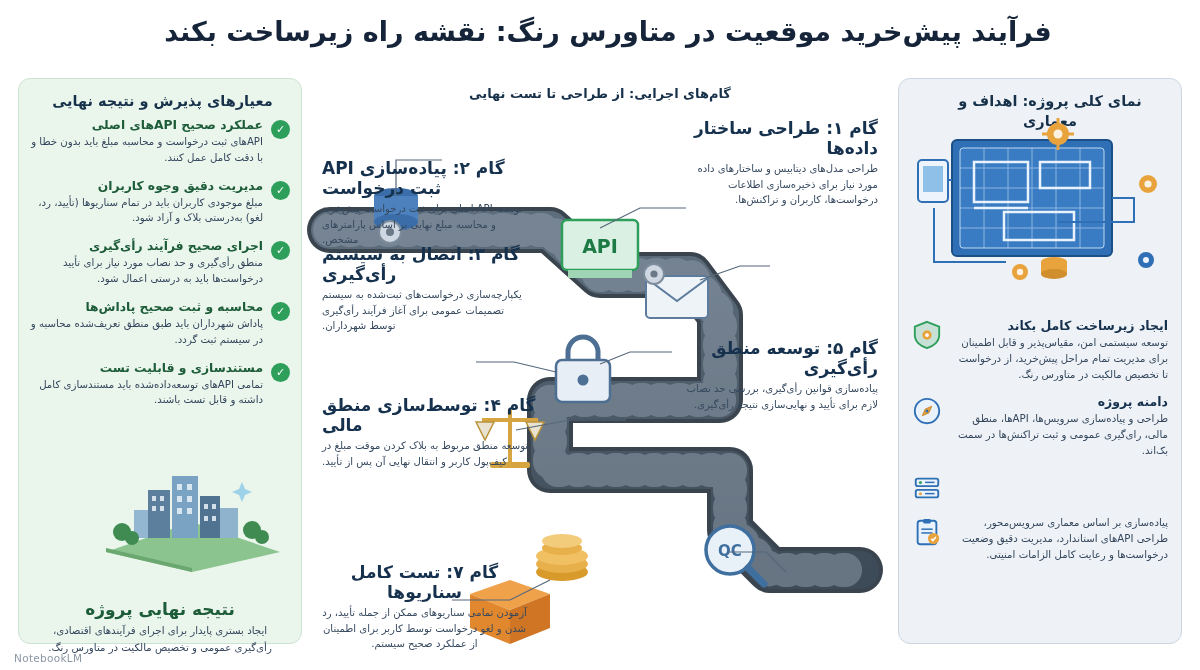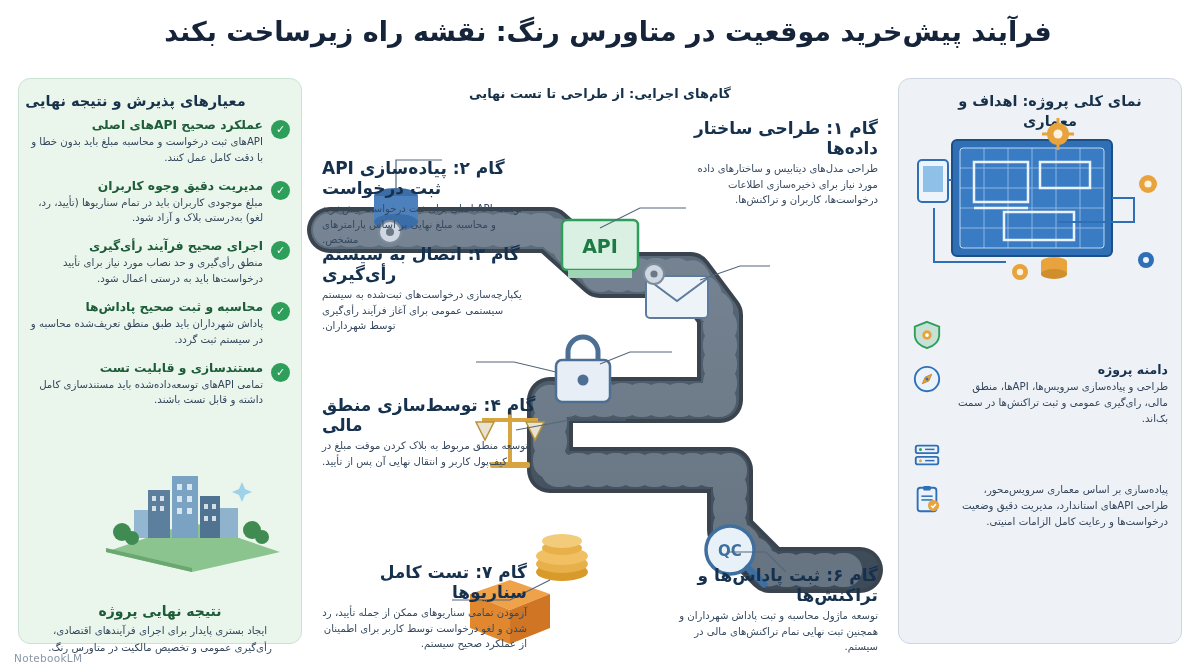--- a/index.html
+++ b/index.html
@@ -72,40 +72,40 @@
   .rp-title { font-size:12.3px; font-weight:bold; color:#1c5c38; margin-bottom:2px; }
   .rp-desc { font-size:10.2px; line-height:1.55; color:#33465c; }
   .check {
     width:19px; height:19px; flex:0 0 19px; border-radius:50%;
     background:#2e9e5b; color:#fff; font-size:11px;
     display:flex; align-items:center; justify-content:center; margin-top:2px;
   }
 
   
   .rp-foot { position:absolute; bottom:14px; left:18px; width:284px; padding:0 16px; text-align:center; }
-  .rp-foot-title { font-size:14px; font-weight:bold; color:#1c5c38; margin-bottom:4px; }
+  .rp-foot-title { font-size:17px; font-weight:bold; color:#1c5c38; margin-bottom:4px; }
   .rp-foot-desc { font-size:10.2px; line-height:1.6; color:#33465c; direction:rtl; }
 
   .city { position:absolute; left:92px; bottom:96px; width:200px; height:110px; }
 
   
   .conveyor { position:absolute; top:100px; left:300px; width:600px; height:560px; }
 
   
   .step { position:absolute; width:210px; }
   .step .st-title { font-size:17px; font-weight:bold; color:#16314d; margin-bottom:3px; }
   .step .st-desc { font-size:10.1px; line-height:1.55; color:#35485e; }
 
   .s1 { top:118px; right:322px; width:200px; text-align:right; }
   .s2 { top:158px; left:322px; width:205px; text-align:left; }
   .s3 { top:244px; left:322px; width:205px; text-align:left; }
   .s4 { top:395px; left:322px; width:215px; text-align:left; }
   .s5 { top:338px; right:322px; width:200px; text-align:right; }
   .s6 { top:565px; right:322px; width:200px; text-align:right; }
-  .s7 { top:562px; left:322px; width:205px; text-align:right; }
+  .s7 { top:562px; left:322px; width:205px; text-align:center; }
 
   .watermark {
     position:absolute; bottom:6px; left:14px;
     font-size:10.5px; color:#8c98a6; letter-spacing:.3px;
   }
 </style>
 </head>
 <body>
 
 <div class="page">
@@ -177,20 +177,24 @@
 
   <div class="lp-items">
 
     <div class="lp-item">
       <svg class="lp-ic" viewBox="0 0 32 32">
         <path d="M16 2 L29 7 V16 C29 23 23 28 16 30 C9 28 3 23 3 16 V7 Z" fill="#2e9e5b" opacity=".2"></path>
         <path d="M16 2 L29 7 V16 C29 23 23 28 16 30 C9 28 3 23 3 16 V7 Z" fill="none" stroke="#2e9e5b" stroke-width="2"></path>
         <circle cx="16" cy="16" r="5" fill="#e8a33d"></circle>
           <circle cx="16" cy="16" r="2" fill="#fff"></circle>
       </svg>
+      <div class="lp-text">
+        <div class="lp-title">ایجاد زیرساخت کامل بکاند</div>
+        <div class="lp-desc">توسعه سیستمی امن، مقیاس‌پذیر و قابل اطمینان برای مدیریت تمام مراحل پیش‌خرید، از درخواست تا تخصیص مالکیت در متاورس رنگ.</div>
+      </div>
     </div>
 
     <div class="lp-item">
       <svg class="lp-ic" viewBox="0 0 32 32">
         <circle cx="16" cy="16" r="13" fill="#eaf2fb" stroke="#2f6fb5" stroke-width="2"></circle>
         <polygon points="21,11 18,18 11,21 14,14" fill="#e8a33d" stroke="#c8852a" stroke-width="1"></polygon>
         <circle cx="16" cy="16" r="1.6" fill="#2f6fb5"></circle>
       </svg>
       <div class="lp-text">
         <div class="lp-title">دامنه پروژه</div>
@@ -308,37 +312,37 @@
   <div class="step s1">
     <div class="st-title">گام ۱: طراحی ساختار داده‌ها</div>
     <div class="st-desc">طراحی مدل‌های دیتابیس و ساختارهای داده مورد نیاز برای ذخیره‌سازی اطلاعات درخواست‌ها، کاربران و تراکنش‌ها.</div>
   </div>
   <div class="step s2">
     <div class="st-title">گام ۲: پیاده‌سازی API ثبت درخواست</div>
     <div class="st-desc">توسعه API اصلی برای ثبت درخواست پیش‌خرید و محاسبه مبلغ نهایی بر اساس پارامترهای مشخص.</div>
   </div>
   <div class="step s3">
     <div class="st-title">گام ۳: اتصال به سیستم رأی‌گیری</div>
-    <div class="st-desc">یکپارچه‌سازی درخواست‌های ثبت‌شده به سیستم سیستمی عمومی برای آغاز فرآیند رأی‌گیری توسط شهرداران.</div>
+    <div class="st-desc">یکپارچه‌سازی درخواست‌های ثبت‌شده به سیستم تصمیمات عمومی برای آغاز فرآیند رأی‌گیری توسط شهرداران.</div>
   </div>
   <div class="step s4">
     <div class="st-title">گام ۴: توسط‌سازی منطق مالی</div>
     <div class="st-desc">توسعه منطق مربوط به بلاک کردن موقت مبلغ در کیف‌پول کاربر و انتقال نهایی آن پس از تأیید.</div>
   </div>
-  <div class="step s6">
-    <div class="st-title">گام ۶: ثبت پاداش‌ها و تراکنش‌ها</div>
-    <div class="st-desc">توسعه ماژول محاسبه و ثبت پاداش شهرداران و همچنین ثبت نهایی تمام تراکنش‌های مالی در سیستم.</div>
+  <div class="step s5">
+    <div class="st-title">گام ۵: توسعه منطق رأی‌گیری</div>
+    <div class="st-desc">پیاده‌سازی قوانین رأی‌گیری، بررسی حد نصاب لازم برای تأیید و نهایی‌سازی نتیجه رأی‌گیری.</div>
   </div>
   <div class="step s7">
     <div class="st-title">گام ۷: تست کامل سناریوها</div>
     <div class="st-desc">آزمودن تمامی سناریوهای ممکن از جمله تأیید، رد شدن و لغو درخواست توسط کاربر برای اطمینان از عملکرد صحیح سیستم.</div>
   </div>
 
   <div class="panel panel-right"></div>
-  <div style="position:absolute;top:78px;left:8px;width:255px;">
+  <div style="position:absolute;top:78px;left:35px;width:255px;">
     <div class="panel-head">معیارهای پذیرش و نتیجه نهایی</div>
   </div>
 
   <div class="rp-items">
     <div class="rp-item">
       <div class="check">✓</div>
       <div class="rp-text">
         <div class="rp-title">عملکرد صحیح API‌های اصلی</div>
         <div class="rp-desc">API‌های ثبت درخواست و محاسبه مبلغ باید بدون خطا و با دقت کامل عمل کنند.</div>
       </div>

